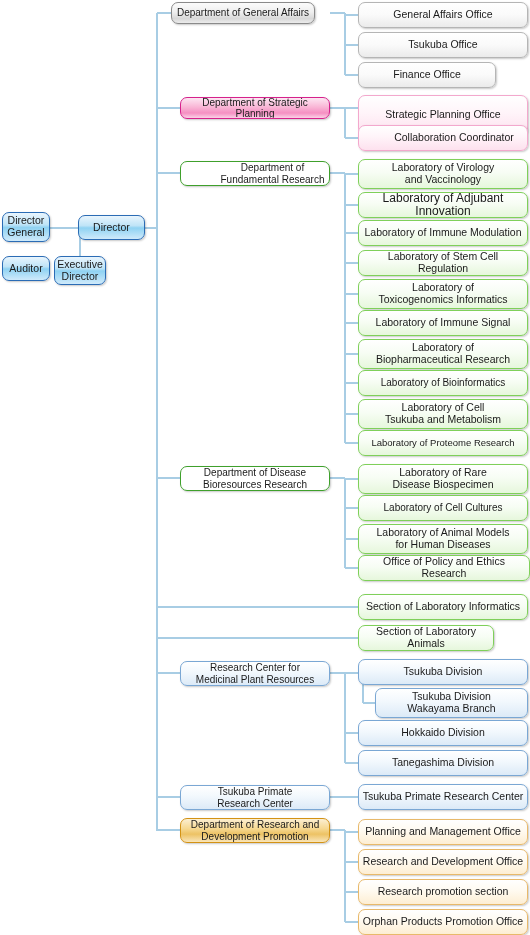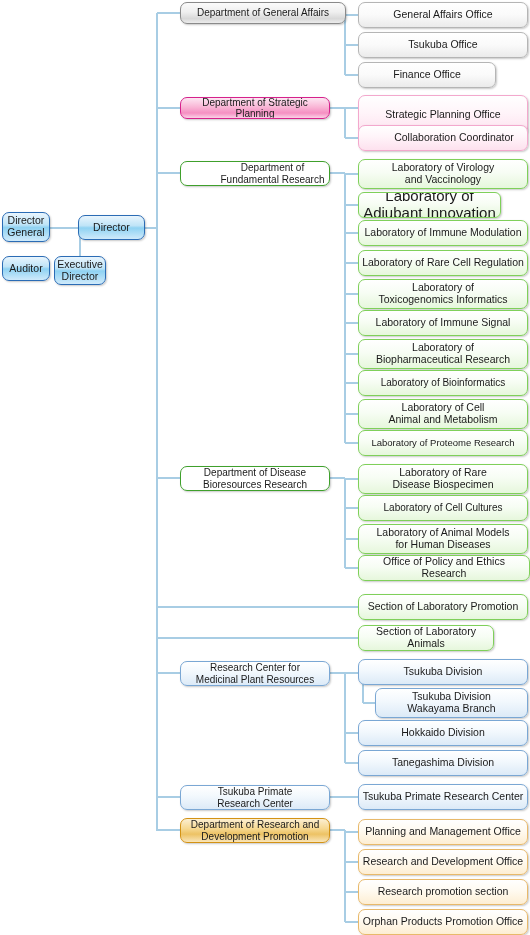--- a/index.html
+++ b/index.html
@@ -162,58 +162,58 @@
     </g>
   </svg>
 
   <div id="nodes-layer">
       <div class="node t-blue" style="left: 2px; top: 212px; width: 48px; height: 30px; font-size: 10.5px;">Director
 General</div>
       <div class="node t-blue" style="left: 78px; top: 215px; width: 67px; height: 25px; font-size: 10.5px;">Director</div>
       <div class="node t-blue" style="left: 2px; top: 256px; width: 48px; height: 25px; font-size: 10.5px;">Auditor</div>
       <div class="node t-blue" style="left: 54px; top: 256px; width: 52px; height: 29px; font-size: 10.5px;">Executive
 Director</div>
-      <div class="node t-gray" style="left: 180px; top: 2px; width: 166px; height: 22px; font-size: 10px;">Department of General Affairs</div>
+      <div class="node t-gray" style="left: 171px; top: 2px; width: 144px; height: 22px; font-size: 10px;">Department of General Affairs</div>
       <div class="node t-pink" style="left: 180px; top: 97px; width: 150px; height: 22px; font-size: 10px;">Department of Strategic Planning</div>
       <div class="node t-green" style="left: 180px; top: 161px; width: 150px; height: 25px; font-size: 10px; padding-left: 38px;">Department of
 Fundamental Research</div>
       <div class="node t-green" style="left: 180px; top: 466px; width: 150px; height: 25px; font-size: 10px;">Department of Disease
 Bioresources Research</div>
       <div class="node t-blue-soft" style="left: 180px; top: 661px; width: 150px; height: 25px; font-size: 10px;">Research Center for
 Medicinal Plant Resources</div>
       <div class="node t-blue-soft" style="left: 180px; top: 785px; width: 150px; height: 25px; font-size: 10px;">Tsukuba Primate
 Research Center</div>
       <div class="node t-orange" style="left: 180px; top: 818px; width: 150px; height: 25px; font-size: 10px;">Department of Research and
 Development Promotion</div>
       <div class="node t-gray-soft" style="left: 358px; top: 2px; width: 170px; height: 26px; font-size: 10.5px;">General Affairs Office</div>
       <div class="node t-gray-soft" style="left: 358px; top: 32px; width: 170px; height: 26px; font-size: 10.5px;">Tsukuba Office</div>
       <div class="node t-gray-soft" style="left: 358px; top: 62px; width: 138px; height: 26px; font-size: 10.5px;">Finance Office</div>
       <div class="node t-pink-soft" style="left: 358px; top: 95px; width: 170px; height: 40px; font-size: 10.5px;">Strategic Planning Office</div>
       <div class="node t-pink-soft" style="left: 358px; top: 125px; width: 170px; height: 26px; font-size: 10.5px; padding-left: 25px;">Collaboration Coordinator</div>
       <div class="node t-green-soft" style="left: 358px; top: 159px; width: 170px; height: 30px; font-size: 10.5px;">Laboratory of Virology
 and Vaccinology</div>
-      <div class="node t-green-soft" style="left: 358px; top: 192px; width: 143px; height: 26px; font-size: 15px; border-radius: 6px;">Laboratory of Adjubant Innovation</div>
+      <div class="node t-green-soft" style="left: 358px; top: 192px; width: 170px; height: 26px; font-size: 12px;">Laboratory of Adjubant Innovation</div>
       <div class="node t-green-soft" style="left: 358px; top: 220px; width: 170px; height: 26px; font-size: 10.5px;">Laboratory of Immune Modulation</div>
-      <div class="node t-green-soft" style="left: 358px; top: 250px; width: 170px; height: 26px; font-size: 10.5px;">Laboratory of Rare Cell Regulation</div>
+      <div class="node t-green-soft" style="left: 358px; top: 250px; width: 170px; height: 26px; font-size: 10.5px;">Laboratory of Stem Cell Regulation</div>
       <div class="node t-green-soft" style="left: 358px; top: 279px; width: 170px; height: 30px; font-size: 10.5px;">Laboratory of
 Toxicogenomics Informatics</div>
       <div class="node t-green-soft" style="left: 358px; top: 310px; width: 170px; height: 26px; font-size: 10.5px;">Laboratory of Immune Signal</div>
       <div class="node t-green-soft" style="left: 358px; top: 339px; width: 170px; height: 30px; font-size: 10.5px;">Laboratory of
 Biopharmaceutical Research</div>
       <div class="node t-green-soft" style="left: 358px; top: 370px; width: 170px; height: 26px; font-size: 10px;">Laboratory of Bioinformatics</div>
       <div class="node t-green-soft" style="left: 358px; top: 399px; width: 170px; height: 30px; font-size: 10.5px;">Laboratory of Cell
-Animal and Metabolism</div>
+Tsukuba and Metabolism</div>
       <div class="node t-green-soft" style="left: 358px; top: 430px; width: 170px; height: 26px; font-size: 9.5px;">Laboratory of Proteome Research</div>
       <div class="node t-green-soft" style="left: 358px; top: 464px; width: 170px; height: 30px; font-size: 10.5px;">Laboratory of Rare
 Disease Biospecimen</div>
       <div class="node t-green-soft" style="left: 358px; top: 495px; width: 170px; height: 26px; font-size: 10px;">Laboratory of Cell Cultures</div>
       <div class="node t-green-soft" style="left: 358px; top: 524px; width: 170px; height: 30px; font-size: 10.5px;">Laboratory of Animal Models
 for Human Diseases</div>
       <div class="node t-green-soft" style="left: 358px; top: 555px; width: 172px; height: 26px; font-size: 10.5px;">Office of Policy and Ethics Research</div>
-      <div class="node t-green-soft" style="left: 358px; top: 594px; width: 170px; height: 26px; font-size: 10.5px;">Section of Laboratory Promotion</div>
+      <div class="node t-green-soft" style="left: 358px; top: 594px; width: 170px; height: 26px; font-size: 10.5px;">Section of Laboratory Informatics</div>
       <div class="node t-green-soft" style="left: 358px; top: 625px; width: 136px; height: 26px; font-size: 10.5px;">Section of Laboratory Animals</div>
       <div class="node t-blue-soft" style="left: 358px; top: 659px; width: 170px; height: 26px; font-size: 10.5px;">Tsukuba Division</div>
       <div class="node t-blue-soft" style="left: 375px; top: 688px; width: 153px; height: 30px; font-size: 10.5px;">Tsukuba Division
 Wakayama Branch</div>
       <div class="node t-blue-soft" style="left: 358px; top: 720px; width: 170px; height: 26px; font-size: 10.5px;">Hokkaido Division</div>
       <div class="node t-blue-soft" style="left: 358px; top: 750px; width: 170px; height: 26px; font-size: 10.5px;">Tanegashima Division</div>
       <div class="node t-blue-soft" style="left: 358px; top: 784px; width: 170px; height: 26px; font-size: 10.5px;">Tsukuba Primate Research Center</div>
       <div class="node t-orange-soft" style="left: 358px; top: 819px; width: 170px; height: 26px; font-size: 10.5px;">Planning and Management Office</div>
       <div class="node t-orange-soft" style="left: 358px; top: 849px; width: 170px; height: 26px; font-size: 10.5px;">Research and Development Office</div>
       <div class="node t-orange-soft" style="left: 358px; top: 879px; width: 170px; height: 26px; font-size: 10.5px;">Research promotion section</div>

